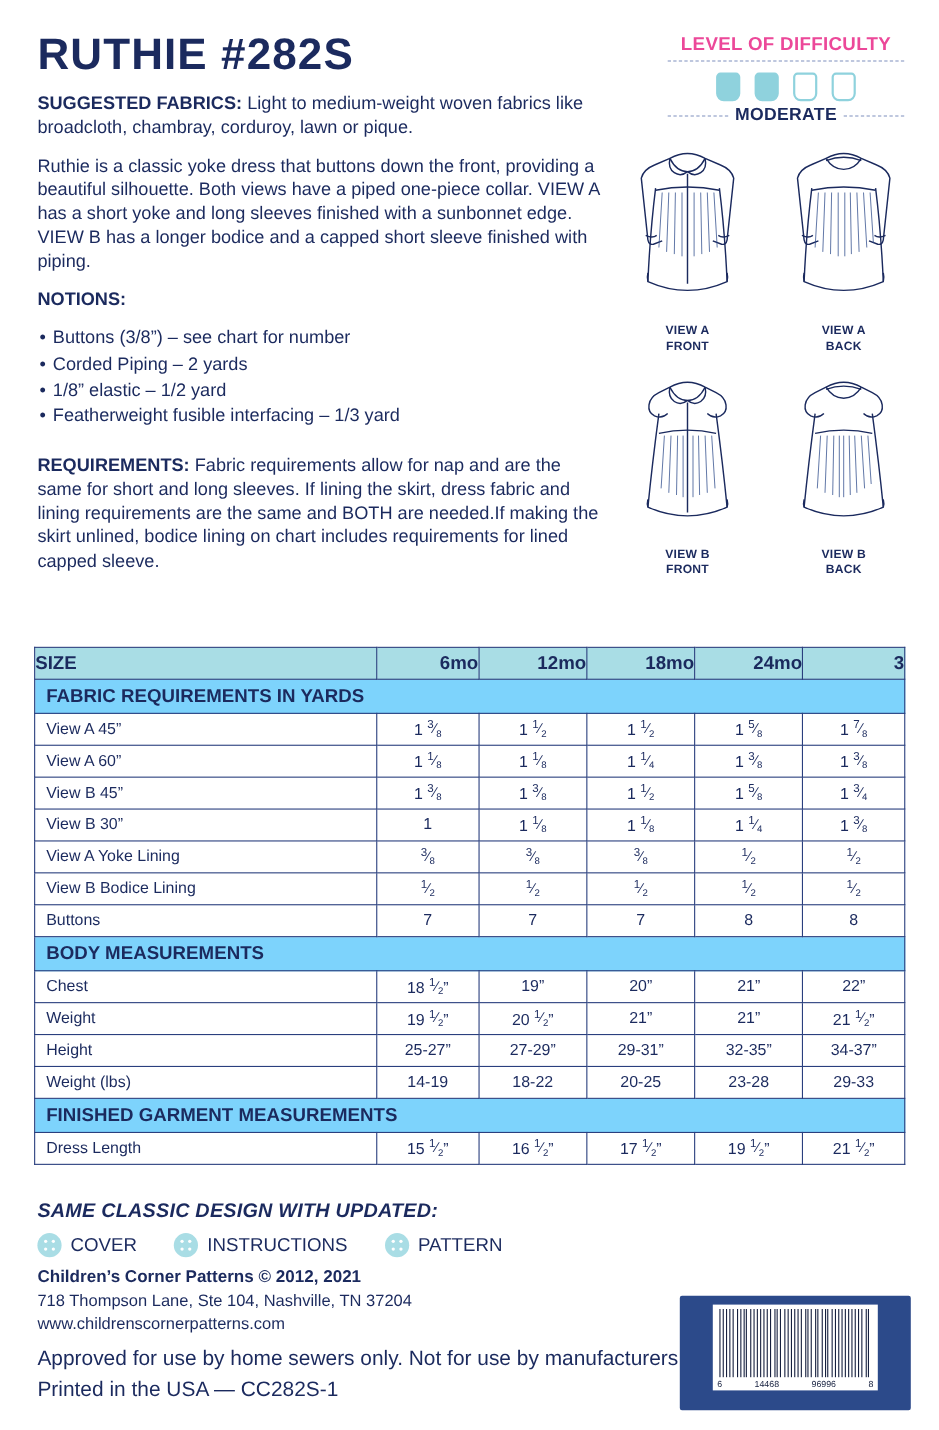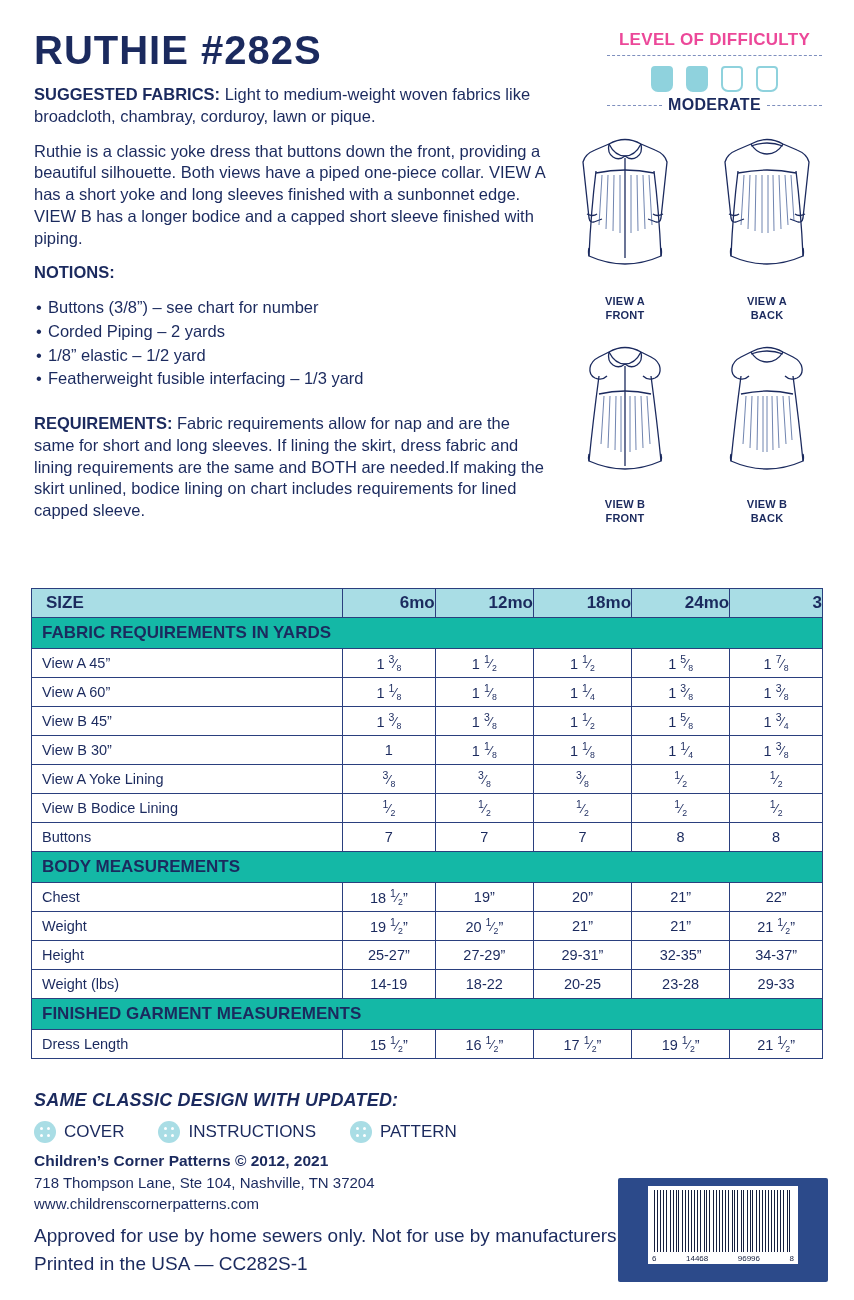--- a/index.html
+++ b/index.html
@@ -161,24 +161,24 @@
     vertical-align: middle;
   }
   .chart .hdr {
     background: #a9dde5;
     font-weight: bold;
     font-size: 17px;
     text-align: right;
   }
   .chart .hdr.first {
     text-align: left;
-    padding-left: 14px;
+    padding-left: 0;
   }
   .chart .section {
-    background: #14b8a6;
+    background: #7dd3fc;
     font-weight: bold;
     font-size: 17px;
     text-align: left;
     padding-left: 10px;
     height: 30px;
   }
   .chart td.rowlabel {
     text-align: left;
     padding-left: 10px;
     width: 300px;

